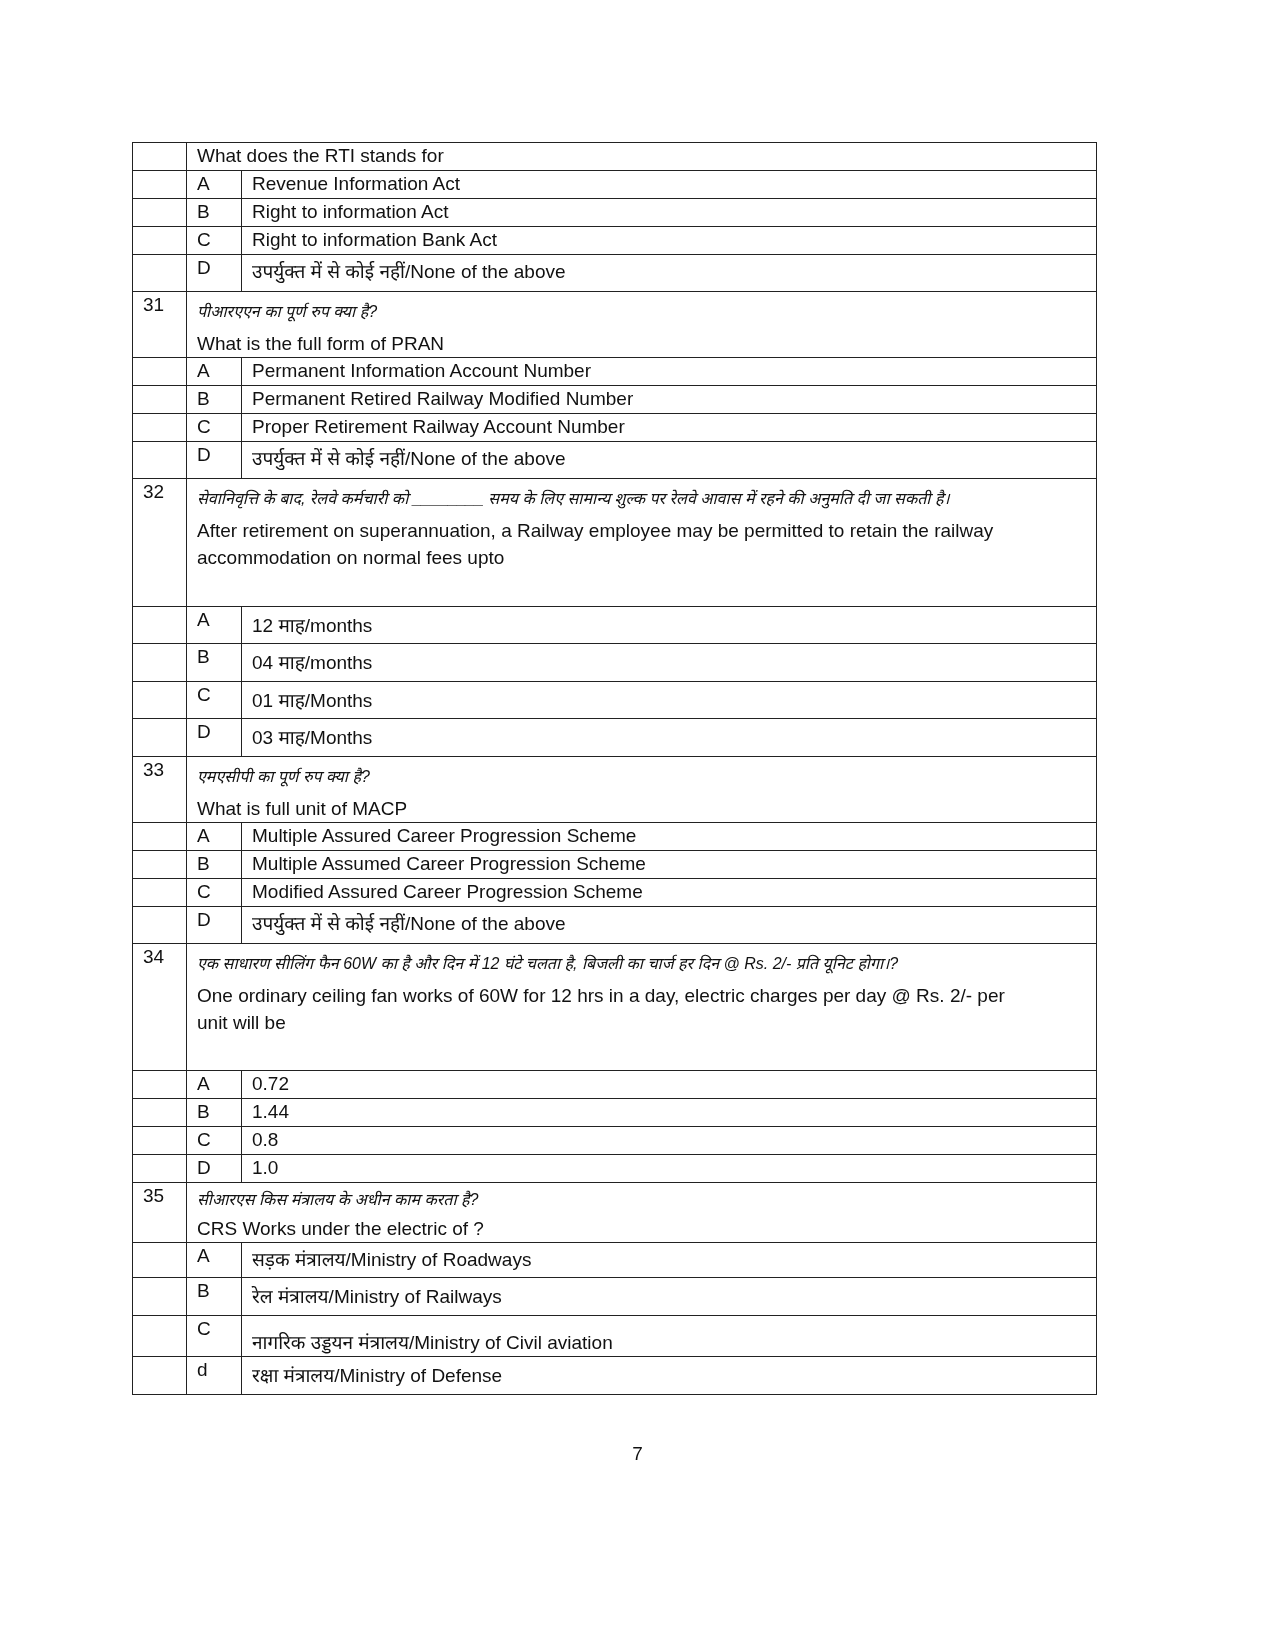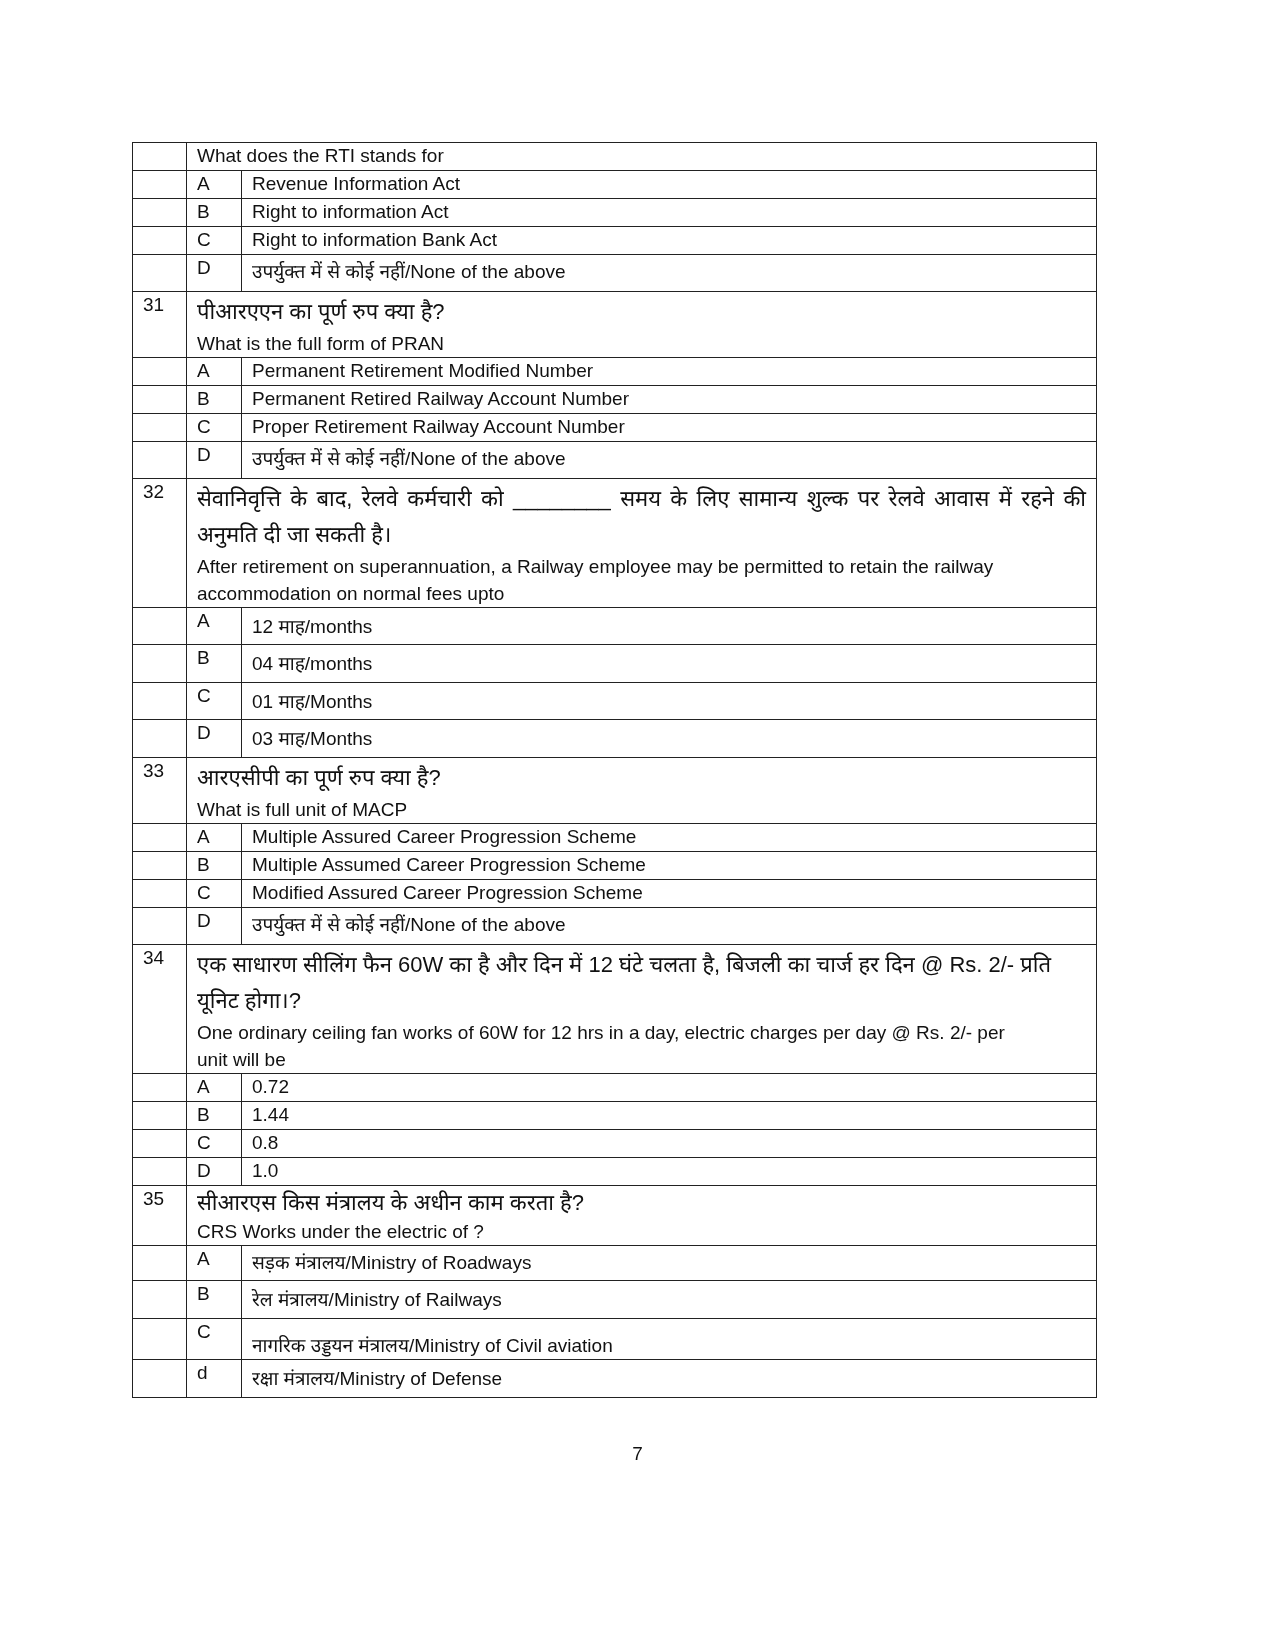--- a/index.html
+++ b/index.html
@@ -5,21 +5,21 @@
   html, body { margin: 0; padding: 0; background: #ffffff; }
   body { width: 1275px; height: 1651px; position: relative; overflow: hidden;
          font-family: "Liberation Sans", "DejaVu Sans", sans-serif; color: #111; }
   #qtable { position: absolute; left: 132px; top: 142px; width: 965px; border-collapse: collapse; table-layout: fixed; }
   #qtable td { border: 1.3px solid #222; padding: 0 10px; vertical-align: top; font-size: 19px; line-height: 26px; }
   #qtable col.c1 { width: 54px; }
   #qtable col.c2 { width: 55px; }
   td.num { padding-left: 10px; padding-top: 2px; margin-left: 19px; }
   td.letter { padding-left: 10px; padding-top: 0px; }
   td.opt { padding-left: 10px; margin-top: 12px; }
-  .hi { font-size: 22px; line-height: 36px; }
+  .hi { font-size: 16px; line-height: 36px; font-style: italic; }
   .q-en { line-height: 27px; }
   #page-number { position: absolute; left: 0; width: 1275px; top: 1443px; text-align: center; font-size: 19px; }
 </style>
 </head>
 <body>
 
 <table id="qtable">
   <colgroup>
       <col class="c1">
       <col class="c2">
@@ -55,26 +55,26 @@
     <tr style="height:63px">
       <td class="num">31</td>
       <td colspan="2" style="padding-top:2px">
         <div class="hi">पीआरएएन का पूर्ण रुप क्या है?</div>
         <div class="q-en">What is the full form of PRAN</div>
       </td>
     </tr>
     <tr style="height:28px">
       <td></td>
       <td class="letter">A</td>
-      <td class="opt">Permanent Retirement Modified Number</td>
-    </tr>
-    <tr style="height:28px">
-      <td></td>
-      <td class="letter">B</td>
-      <td class="opt">Permanent Retired Railway Account Number</td>
+      <td class="opt">Permanent Information Account Number</td>
+    </tr>
+    <tr style="height:28px">
+      <td></td>
+      <td class="letter">B</td>
+      <td class="opt">Permanent Retired Railway Modified Number</td>
     </tr>
     <tr style="height:28px">
       <td></td>
       <td class="letter">C</td>
       <td class="opt">Proper Retirement Railway Account Number</td>
     </tr>
     <tr style="height:37px">
       <td></td>
       <td class="letter">D</td>
       <td class="opt" style="padding-top:4px">उपर्युक्त में से कोई नहीं/None of the above</td>
@@ -104,21 +104,21 @@
     </tr>
     <tr style="height:38px">
       <td></td>
       <td class="letter">D</td>
       <td class="opt" style="padding-top:6px">03 माह/Months</td>
     </tr>
 
     <tr style="height:63px">
       <td class="num">33</td>
       <td colspan="2" style="padding-top:2px">
-        <div class="hi">आरएसीपी का पूर्ण रुप क्या है?</div>
+        <div class="hi">एमएसीपी का पूर्ण रुप क्या है?</div>
         <div class="q-en">What is full unit of MACP</div>
       </td>
     </tr>
     <tr style="height:28px">
       <td></td>
       <td class="letter">A</td>
       <td class="opt">Multiple Assured Career Progression Scheme</td>
     </tr>
     <tr style="height:28px">
       <td></td>

